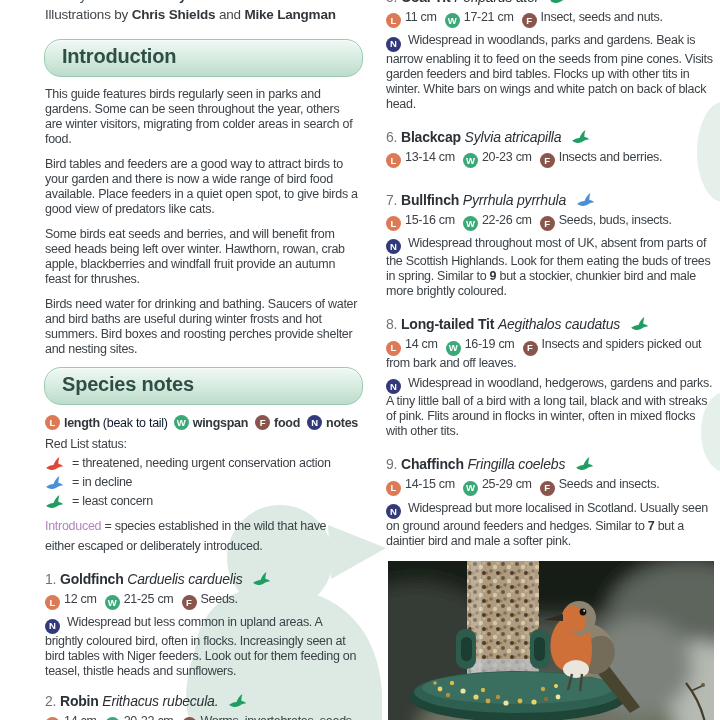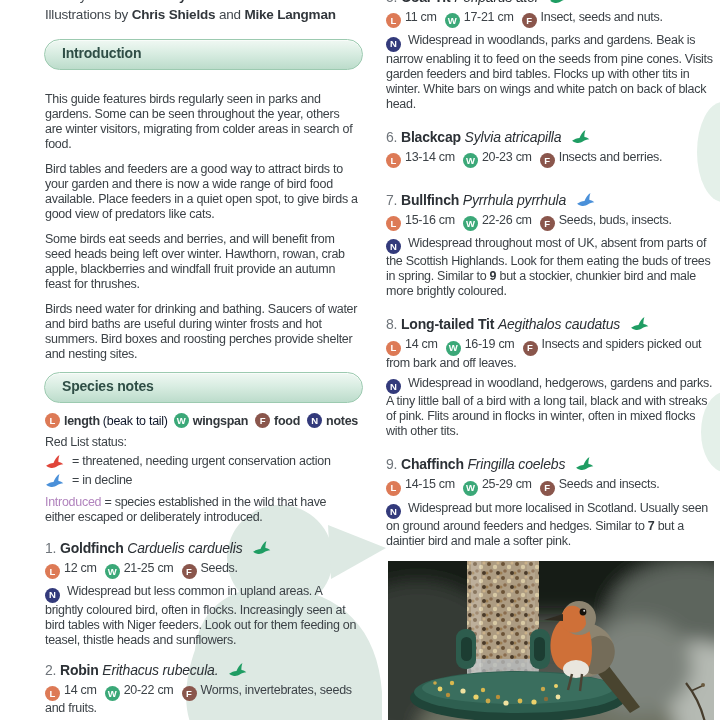--- a/index.html
+++ b/index.html
@@ -14,45 +14,45 @@
   .col-left{left:45px;top:-14px;width:313px;}
   .col-right{left:386px;top:-12px;width:328px;}
 
   .byline{font-size:13.5px;line-height:19px;color:#41474d;letter-spacing:-0.2px;}
   .byline b{color:#32373c;}
 
   .sec-header{
     margin:15px 0 0 -1px;width:319px;box-sizing:border-box;
     background:linear-gradient(180deg,#f0f8f3 0%,#d9ede2 45%,#bcdccb 100%);
     border:1px solid #9ccab0;border-radius:17px;
-    padding:5px 17px 8px;font-size:14px;font-weight:700;color:#2f4e46;
+    padding:5px 17px 8px;font-size:20px;font-weight:700;color:#2f4e46;
     letter-spacing:-0.2px;box-shadow:inset 0 1px 0 #f8fcf9;
   }
-  .intro-text{margin-top:22px;}
+  .intro-text{margin-top:10px;}
   p.para{font-size:12.5px;letter-spacing:-0.28px;line-height:15px;margin:0 0 10px;}
 
   .legend-row{margin:10px 0 2px;font-size:12.5px;letter-spacing:-0.28px;display:flex;align-items:center;}
   .legend-row b{color:#32373c;}
   .legend-sub{color:#0f172a;margin:0 6px 0 3px;}
   .legend-gap{margin-left:7px;}
   .ic{
     display:inline-flex;width:15px;height:15px;border-radius:50%;
     color:#fff;font-size:9.5px;font-weight:700;line-height:1;
     align-items:center;justify-content:center;flex:0 0 auto;
     vertical-align:-3px;margin-right:4px;letter-spacing:0;
   }
   span.ic{display:inline-flex;}
   .ic-l{background:#dd7a56;}
   .ic-w{background:#3ba878;}
   .ic-f{background:#8a564c;}
   .ic-n{background:#333a7b;margin-right:7px;}
   .redlist-title{font-size:12.5px;letter-spacing:-0.28px;margin:7px 0 3px;}
   .status-row{display:flex;align-items:center;font-size:12.5px;letter-spacing:-0.28px;height:18px;margin-top:1px;}
   .status-row svg{margin-right:8px;flex:0 0 auto;}
-  .introduced{font-size:12.5px;letter-spacing:-0.28px;line-height:15px;margin-top:6px;}
+  .introduced{font-size:12.5px;letter-spacing:-0.28px;line-height:20px;margin-top:6px;}
   .introduced-word{color:#b183bd;}
 
   .species{margin-top:13px;}
   .sp-head{font-size:14px;line-height:19px;letter-spacing:-0.2px;color:#2c3136;}
   .sp-num{color:#6e747a;}
   .sp-name{font-weight:700;}
   .sp-sci{font-style:italic;}
   .bird-ic{margin-left:6px;vertical-align:-2px;}
   .sp-stats{font-size:12.5px;letter-spacing:-0.28px;line-height:15.5px;margin-top:3px;}
   .stat-val{margin-right:8px;}
@@ -111,20 +111,26 @@
     <svg width="19" height="15" viewBox="0 0 20 16">
         <path d="M1 12.6 C3.6 10.8 6.3 9.8 8.9 9.6 C10.2 6 12.3 3 15.2 1 C14.4 3.9 14 6.3 14.2 8.4 C16.3 8.6 18.1 9.4 19.4 10.9 C16.7 11.3 14.5 12 12.8 13.1 C10.6 14.7 8 15.3 5.3 14.7 C3.7 14.3 2.2 13.6 1 12.6 Z" fill="#e0453a"></path>
       </svg>
     <span>= threatened, needing urgent conservation action</span>
   </div>
   <div class="status-row">
     <svg width="19" height="15" viewBox="0 0 20 16">
         <path d="M1 12.6 C3.6 10.8 6.3 9.8 8.9 9.6 C10.2 6 12.3 3 15.2 1 C14.4 3.9 14 6.3 14.2 8.4 C16.3 8.6 18.1 9.4 19.4 10.9 C16.7 11.3 14.5 12 12.8 13.1 C10.6 14.7 8 15.3 5.3 14.7 C3.7 14.3 2.2 13.6 1 12.6 Z" fill="#4a90d9"></path>
       </svg>
     <span>= in decline</span>
+  </div>
+  <div class="status-row">
+    <svg width="19" height="15" viewBox="0 0 20 16">
+        <path d="M1 12.6 C3.6 10.8 6.3 9.8 8.9 9.6 C10.2 6 12.3 3 15.2 1 C14.4 3.9 14 6.3 14.2 8.4 C16.3 8.6 18.1 9.4 19.4 10.9 C16.7 11.3 14.5 12 12.8 13.1 C10.6 14.7 8 15.3 5.3 14.7 C3.7 14.3 2.2 13.6 1 12.6 Z" fill="#1f9d63"></path>
+      </svg>
+    <span>= least concern</span>
   </div>
 
   <div class="introduced">
     <span class="introduced-word">Introduced</span>
     <span>= species established in the wild that have either escaped or deliberately introduced.</span>
   </div>
 
   <div class="species" style="margin-top:14px;">
     <div class="sp-head">
       <span class="sp-num">1.</span>

